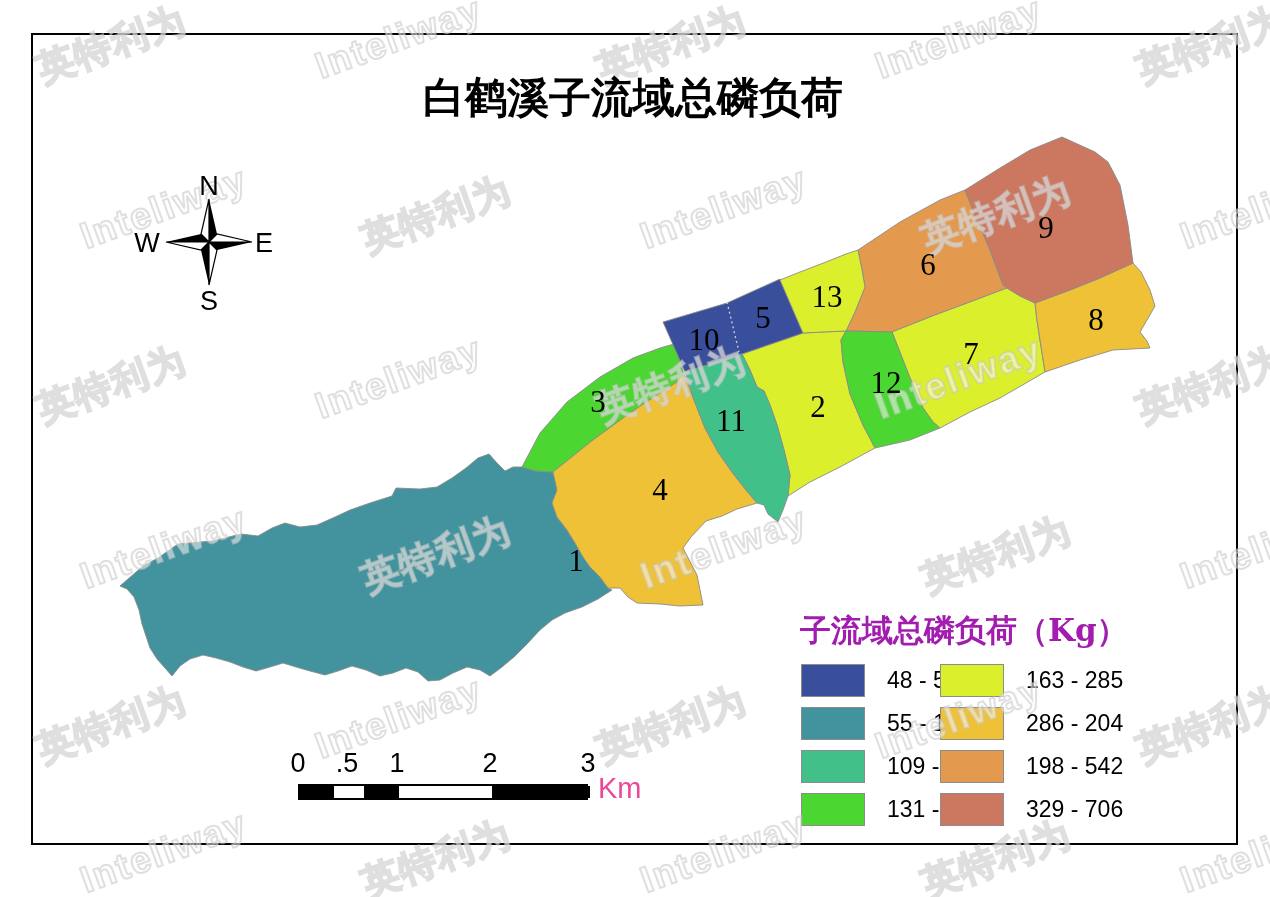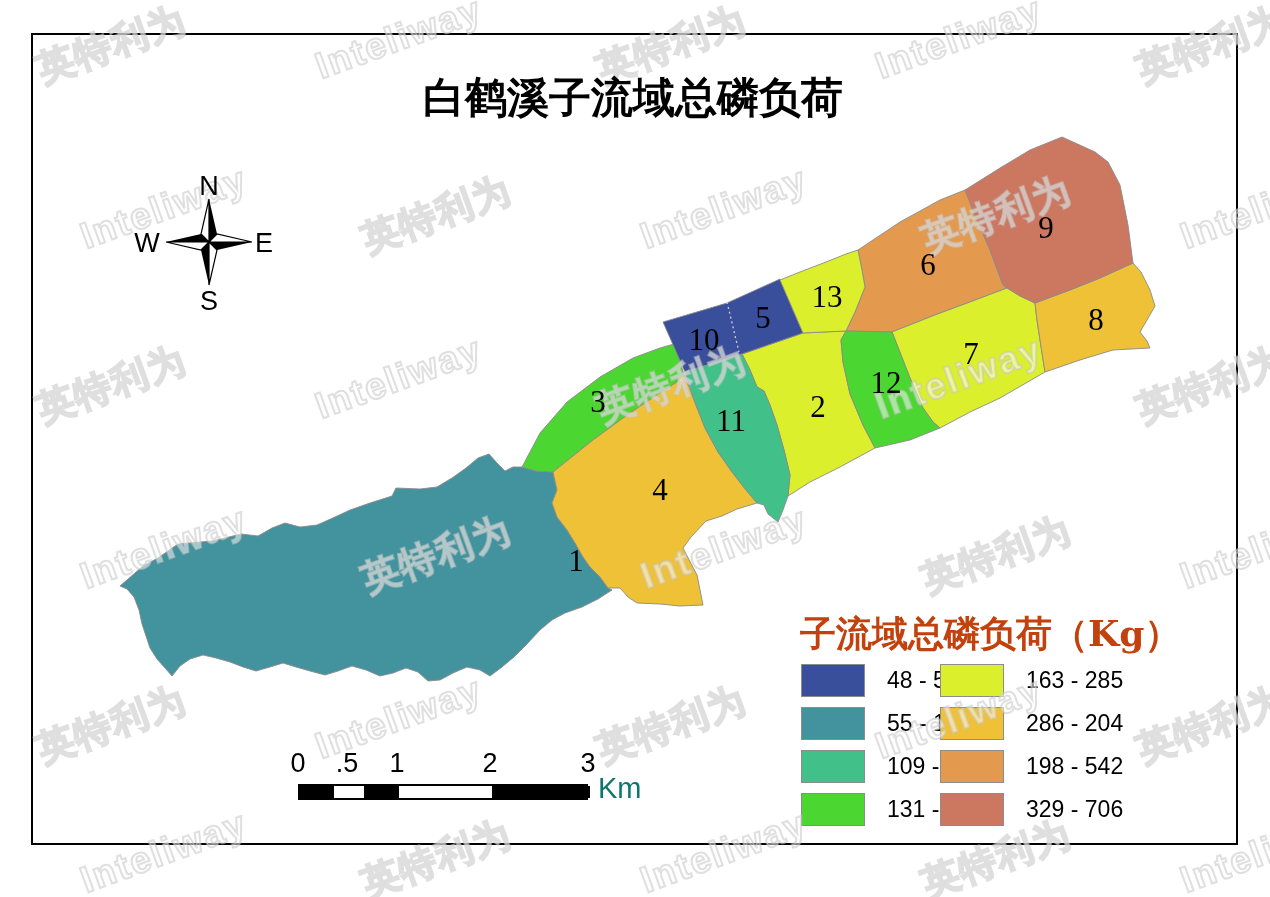--- a/index.html
+++ b/index.html
@@ -30,39 +30,39 @@
     font-family:"Liberation Serif",serif;font-size:31px;fill:#000;
     text-anchor:middle;dominant-baseline:central;
   }
   .compass-letter{
     font-family:"Liberation Sans",sans-serif;font-size:27px;fill:#000;
     text-anchor:middle;dominant-baseline:central;
   }
   .legend-title{
     position:absolute;left:800px;top:610px;margin:0;
     font-family:"DejaVu Serif","Liberation Serif",serif;
-    font-size:36px;font-weight:600;color:#c2410c;white-space:nowrap;z-index:6;
+    font-size:31px;font-weight:600;color:#a21caf;white-space:nowrap;z-index:6;
   }
   .legend-col{position:absolute;top:664px;z-index:6;}
   #legend-col-1{left:801px;}
   #legend-col-2{left:940px;}
   .legend-row{display:flex;align-items:center;height:33px;margin-bottom:10px;gap:8px;}
   .legend-swatch{width:64px;height:33px;border:1px solid #8c8c8c;box-sizing:border-box;flex:none;}
   .legend-range{margin-left:14px;font-size:23px;color:#000;white-space:nowrap;}
   .scalebar-label{
     position:absolute;top:748px;transform:translateX(-50%);
     font-size:27px;color:#000;z-index:30;
   }
   #scalebar-bar{
     position:absolute;left:298px;top:784px;width:290px;height:16px;
     border:2px solid #000;background:#fff;box-sizing:border-box;z-index:30;
   }
   .sb-seg{position:absolute;top:0;bottom:0;}
   .scalebar-unit{
-    position:absolute;left:598px;top:772px;font-size:29px;color:#0f766e;z-index:30;
+    position:absolute;left:598px;top:772px;font-size:29px;color:#ec4899;z-index:30;
   }
 </style>
 </head>
 <body>
 
 <div class="canvas">
 
   <svg class="layer" width="1270" height="897" viewBox="0 0 1270 897">
     <g id="map-regions">
         <polygon points="120,586 143,566 158,558 178,544 212,541 225,538 241,534 258,536 272,528 285,523 300,527 317,525 335,517 350,510 370,503 392,496 396,488 420,489 437,487 452,478 466,468 478,458 489,454 497,463 505,471 513,467 522,467 536,471 553,472 557,490 552,503 557,517 567,530 575,543 583,557 590,567 600,577 608,588 612,590 598,599 582,607 565,613 552,620 540,630 527,644 514,657 502,667 490,676 480,670 467,667 453,673 440,680 428,681 418,672 406,668 393,673 380,676 366,670 352,666 338,671 325,675 310,671 296,667 283,663 270,667 256,671 243,667 230,662 216,658 203,655 190,659 180,666 172,676 165,668 157,659 150,648 146,636 142,624 139,610 134,597 127,589" fill="#43939E" stroke="#8a8a8a" stroke-width="0.9" stroke-linejoin="round"></polygon>

